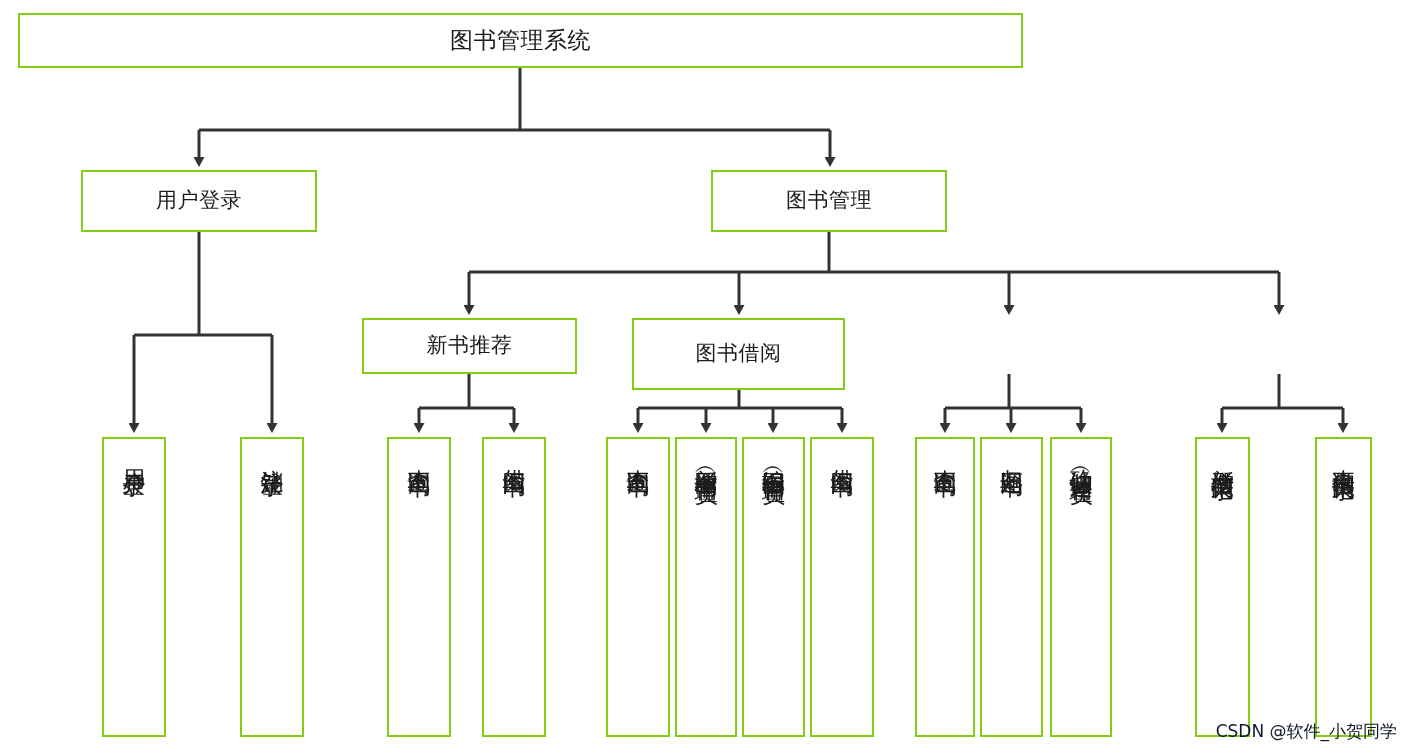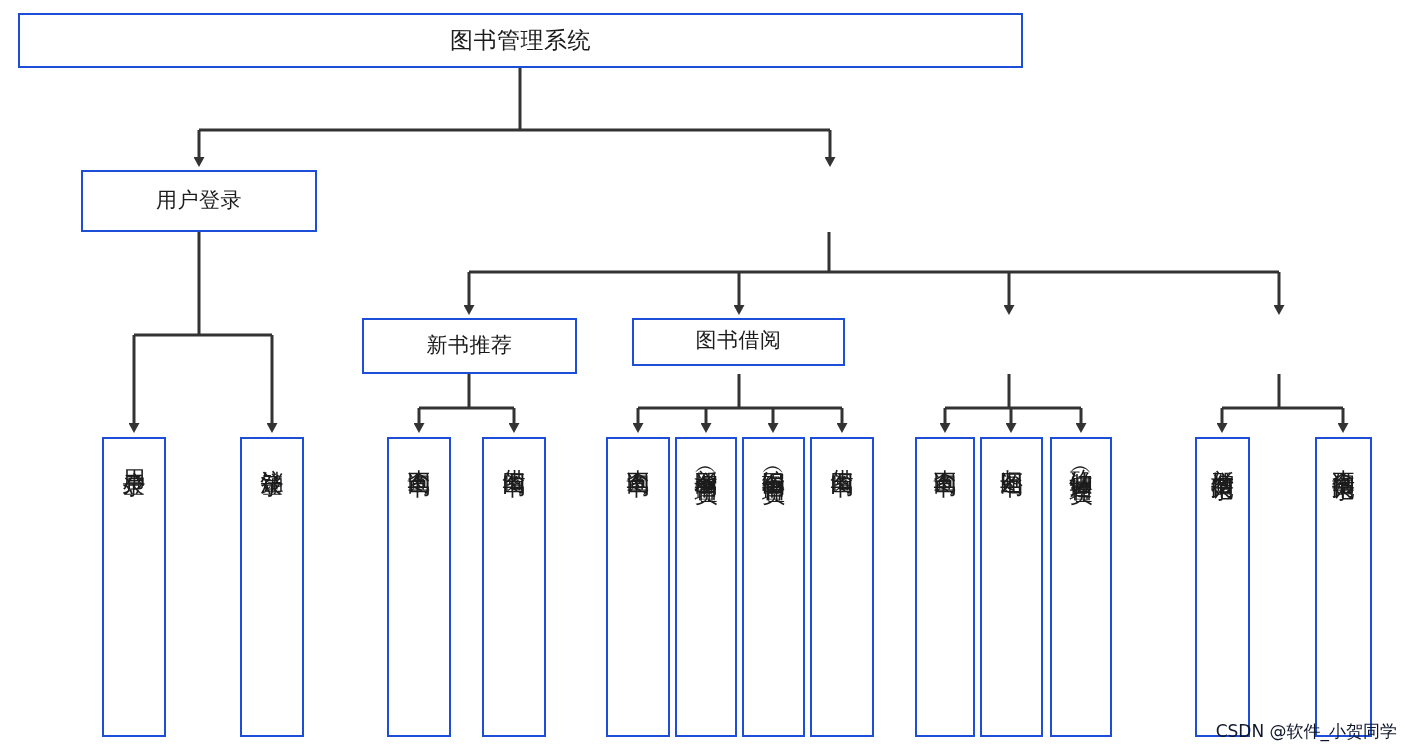--- a/index.html
+++ b/index.html
@@ -21,21 +21,21 @@
     position: absolute;
     left: 0;
     top: 0;
     width: 1405px;
     height: 747px;
   }
   .node {
     position: absolute;
     box-sizing: border-box;
     background: #ffffff;
-    border: 2px solid #1d4ed8;
+    border: 2px solid #84cc16;
     display: flex;
     align-items: center;
     justify-content: center;
     color: #1c1c1c;
   }
   .node .label {
     display: block;
     text-align: center;
     line-height: 1.12;
     letter-spacing: 0.5px;
@@ -124,25 +124,28 @@
     </g>
   </svg>
 
   <div class="node horizontal root" style="left:18px; top:13px; width:1005px; height:55px;">
     <span class="label">图书管理系统</span>
   </div>
 
   <div class="node horizontal" style="left:81px; top:170px; width:236px; height:62px;">
     <span class="label">用户登录</span>
   </div>
+  <div class="node horizontal" style="left:711px; top:170px; width:236px; height:62px;">
+    <span class="label">图书管理</span>
+  </div>
 
   <div class="node horizontal" style="left:362px; top:318px; width:215px; height:56px;">
     <span class="label">新书推荐</span>
   </div>
-  <div class="node horizontal" style="left:632px; top:318px; width:213px; height:48px;font-family:Liberation Mono, monospace;">
+  <div class="node horizontal" style="left:632px; top:318px; width:213px; height:72px;">
     <span class="label">图书借阅</span>
   </div>
 
   <div class="node vertical" style="left:102px; top:437px; width:64px; height:300px;">
     <span class="label">用户登录</span>
   </div>
   <div class="node vertical" style="left:240px; top:437px; width:64px; height:300px;">
     <span class="label">注销登录</span>
   </div>
   <div class="node vertical" style="left:387px; top:437px; width:64px; height:300px;">

